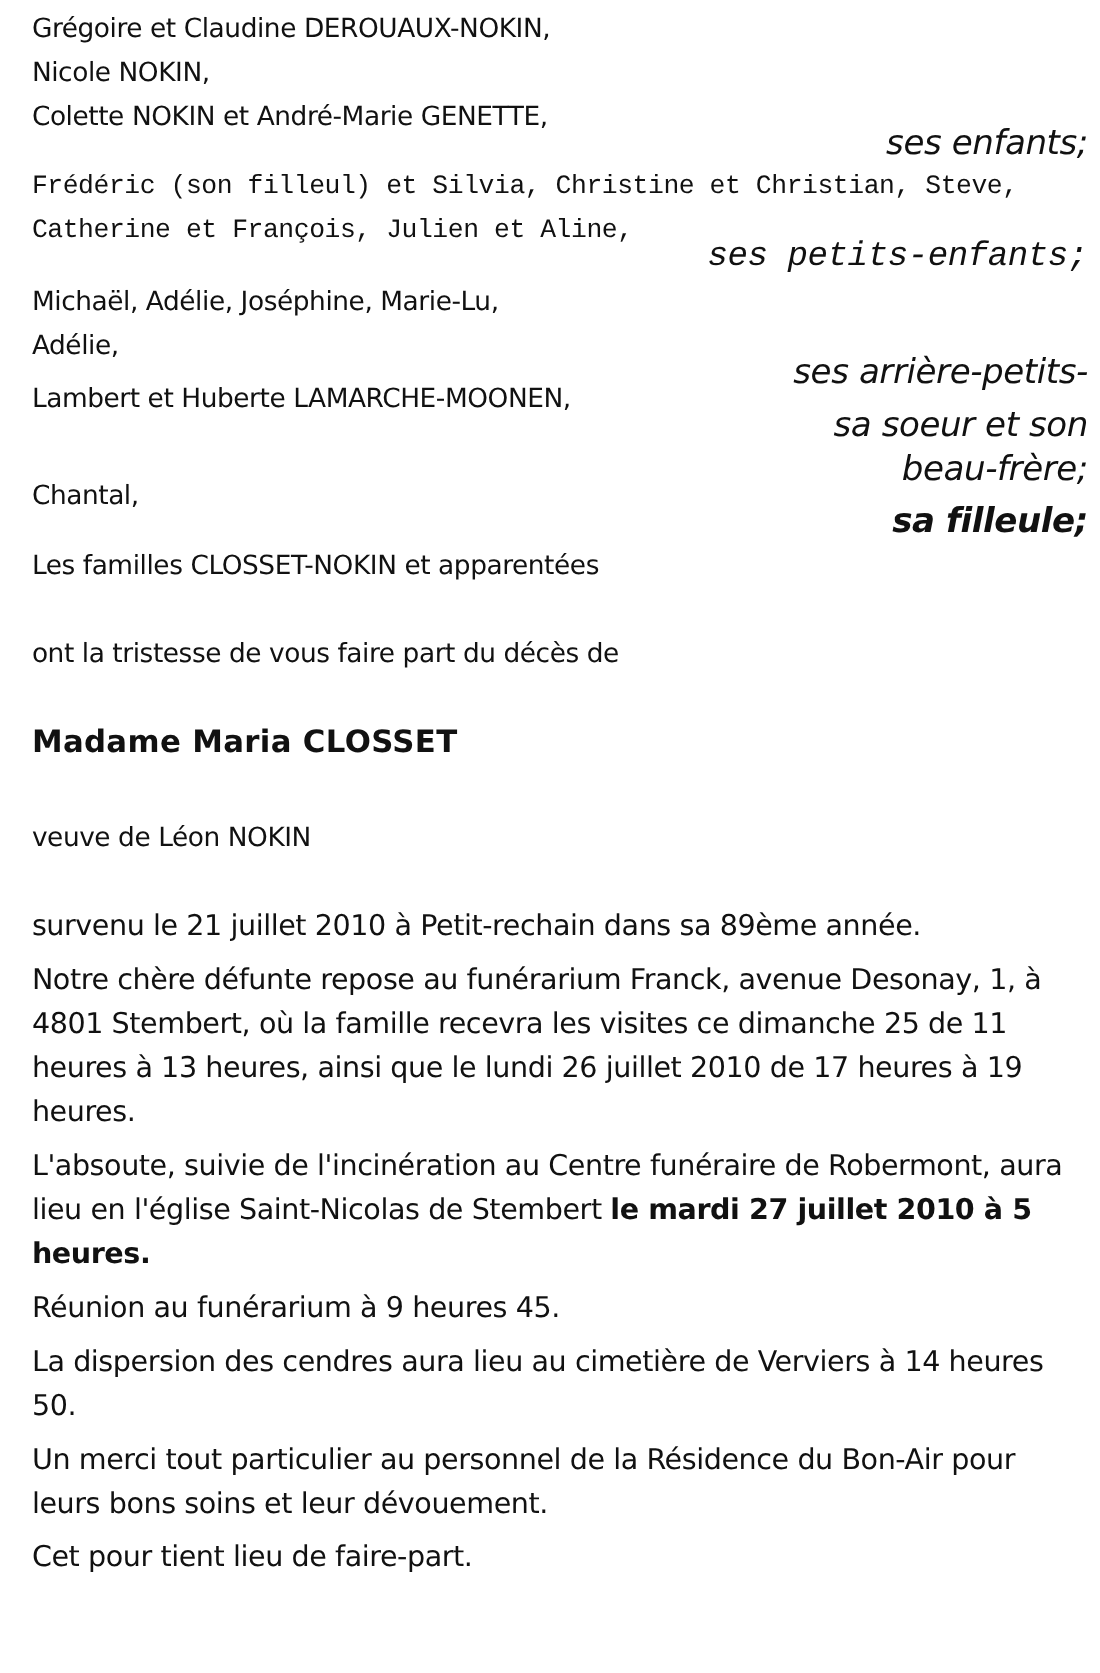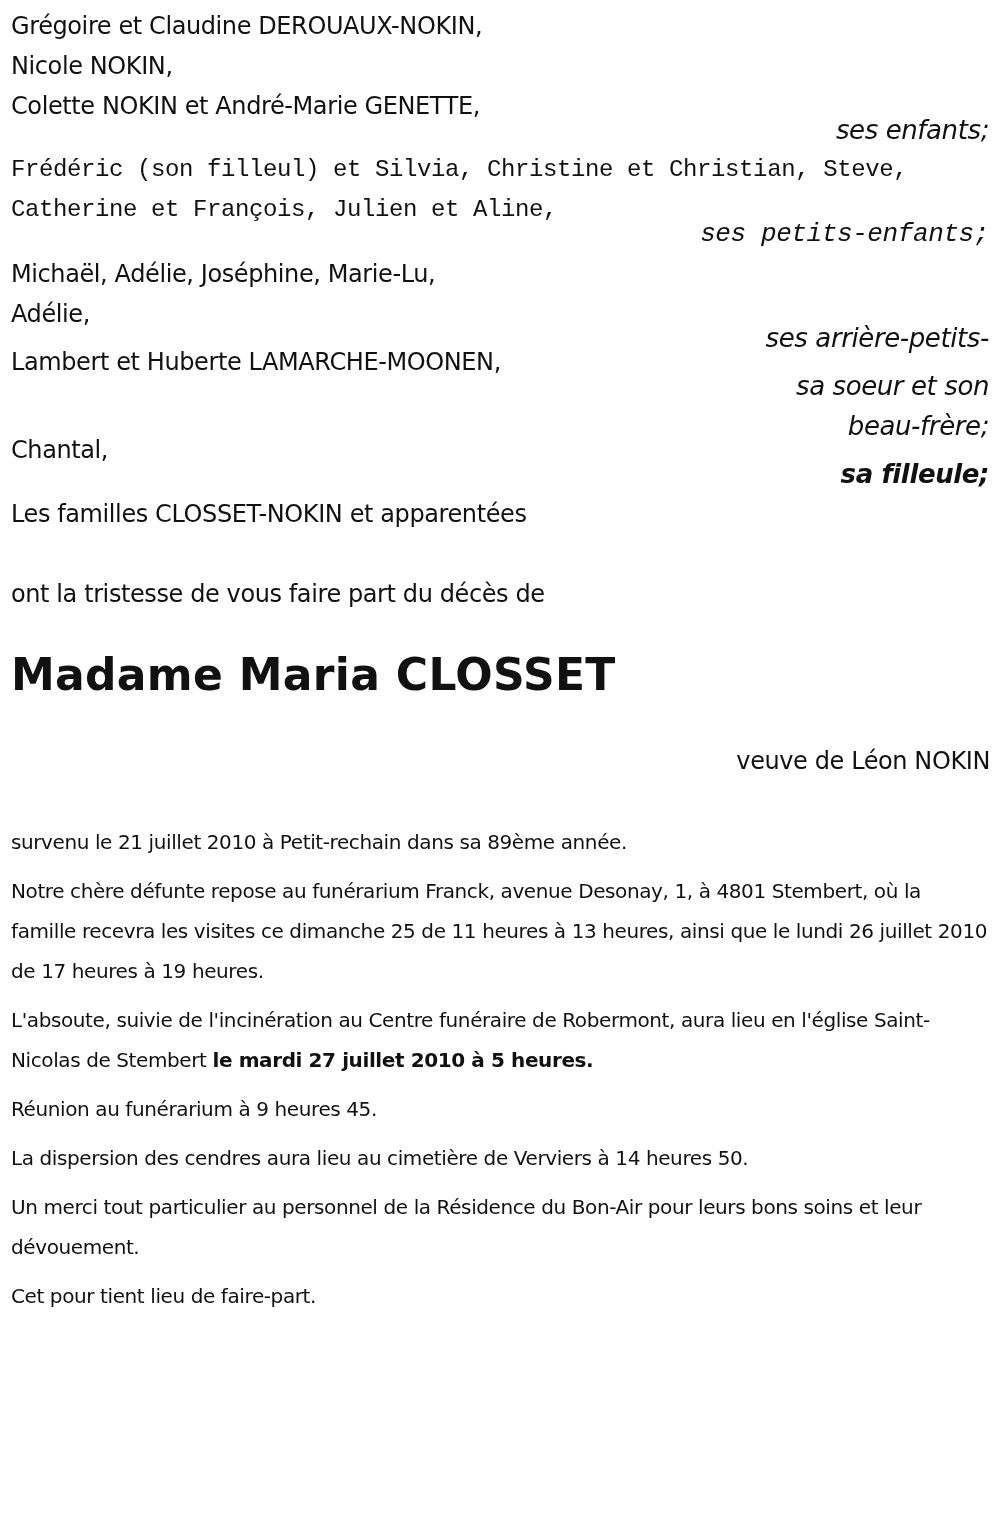--- a/index.html
+++ b/index.html
@@ -3,32 +3,32 @@
   <meta charset="utf-8">
   <style>
     html, body { margin: 0; padding: 0; background: #ffffff; }
     body {
       width: 1000px;
       height: 1521px;
       overflow: hidden;
       font-family: "DejaVu Sans", sans-serif;
       color: #111111;
     }
-    .page { position: relative; padding: 0 10px 0 11px; box-sizing: border-box; width: 1000px; }
+    .page { position: relative; padding: 0 10px 0 29px; box-sizing: border-box; width: 1000px; }
     .line { font-size: 24px; line-height: 40px; white-space: nowrap; letter-spacing: -0.4px; }
     .role {
-      font-size: 26px; font-style: italic; text-align: right; line-height: 40px;
+      font-size: 31px; font-style: italic; text-align: right; line-height: 40px;
       padding-right: 1px; letter-spacing: -0.4px;
     }
     .group { }
     .title {
-      font-size: 44px; font-weight: bold; line-height: 44px; letter-spacing: 0.3px;
+      font-size: 28px; font-weight: bold; line-height: 44px; letter-spacing: 0.3px;
       margin-top: 38px; margin-bottom: 0;
     }
-    .para { font-size: 20px; line-height: 40px; letter-spacing: -0.4px; margin: 0; }
+    .para { font-size: 26px; line-height: 40px; letter-spacing: -0.4px; margin: 0; }
     .para b { font-weight: bold; }
   </style>
 </head>
 <body>
 
 <div class="page">
 
   <div class="group" style="padding-top:6px;">
     <div class="line">Grégoire et Claudine DEROUAUX-NOKIN,</div>
     <div class="line">Nicole NOKIN,</div>
@@ -60,21 +60,21 @@
   </div>
 
   <div class="group" style="margin-top:0px;">
     <div class="line">Les familles CLOSSET-NOKIN et apparentées</div>
   </div>
 
   <div class="line" style="margin-top:40px;">ont la tristesse de vous faire part du décès de</div>
 
   <div class="title" style="margin-top:39px;">Madame Maria CLOSSET</div>
 
-  <div class="line" style="margin-top:44px;text-align:right;">veuve de Léon NOKIN</div>
+  <div class="line" style="margin-top:44px;">veuve de Léon NOKIN</div>
 
   <p class="para" style="margin-top:41px;">survenu le 21 juillet 2010 à Petit-rechain dans sa 89ème année.</p>
 
   <p class="para" style="margin-top:9px;">Notre chère défunte repose au funérarium Franck, avenue Desonay, 1, à 4801 Stembert, où la famille recevra les visites ce dimanche 25 de 11 heures à 13 heures, ainsi que le lundi 26 juillet 2010 de 17 heures à 19 heures.</p>
 
   <p class="para" style="margin-top:9px;"><span>L'absoute, suivie de l'incinération au Centre funéraire de Robermont, aura lieu en l'église Saint-Nicolas de Stembert </span><b>le mardi 27 juillet 2010 à 5 heures.</b></p>
 
   <p class="para" style="margin-top:9px;">Réunion au funérarium à 9 heures 45.</p>
 
   <p class="para" style="margin-top:9px;">La dispersion des cendres aura lieu au cimetière de Verviers à 14 heures 50.</p>

